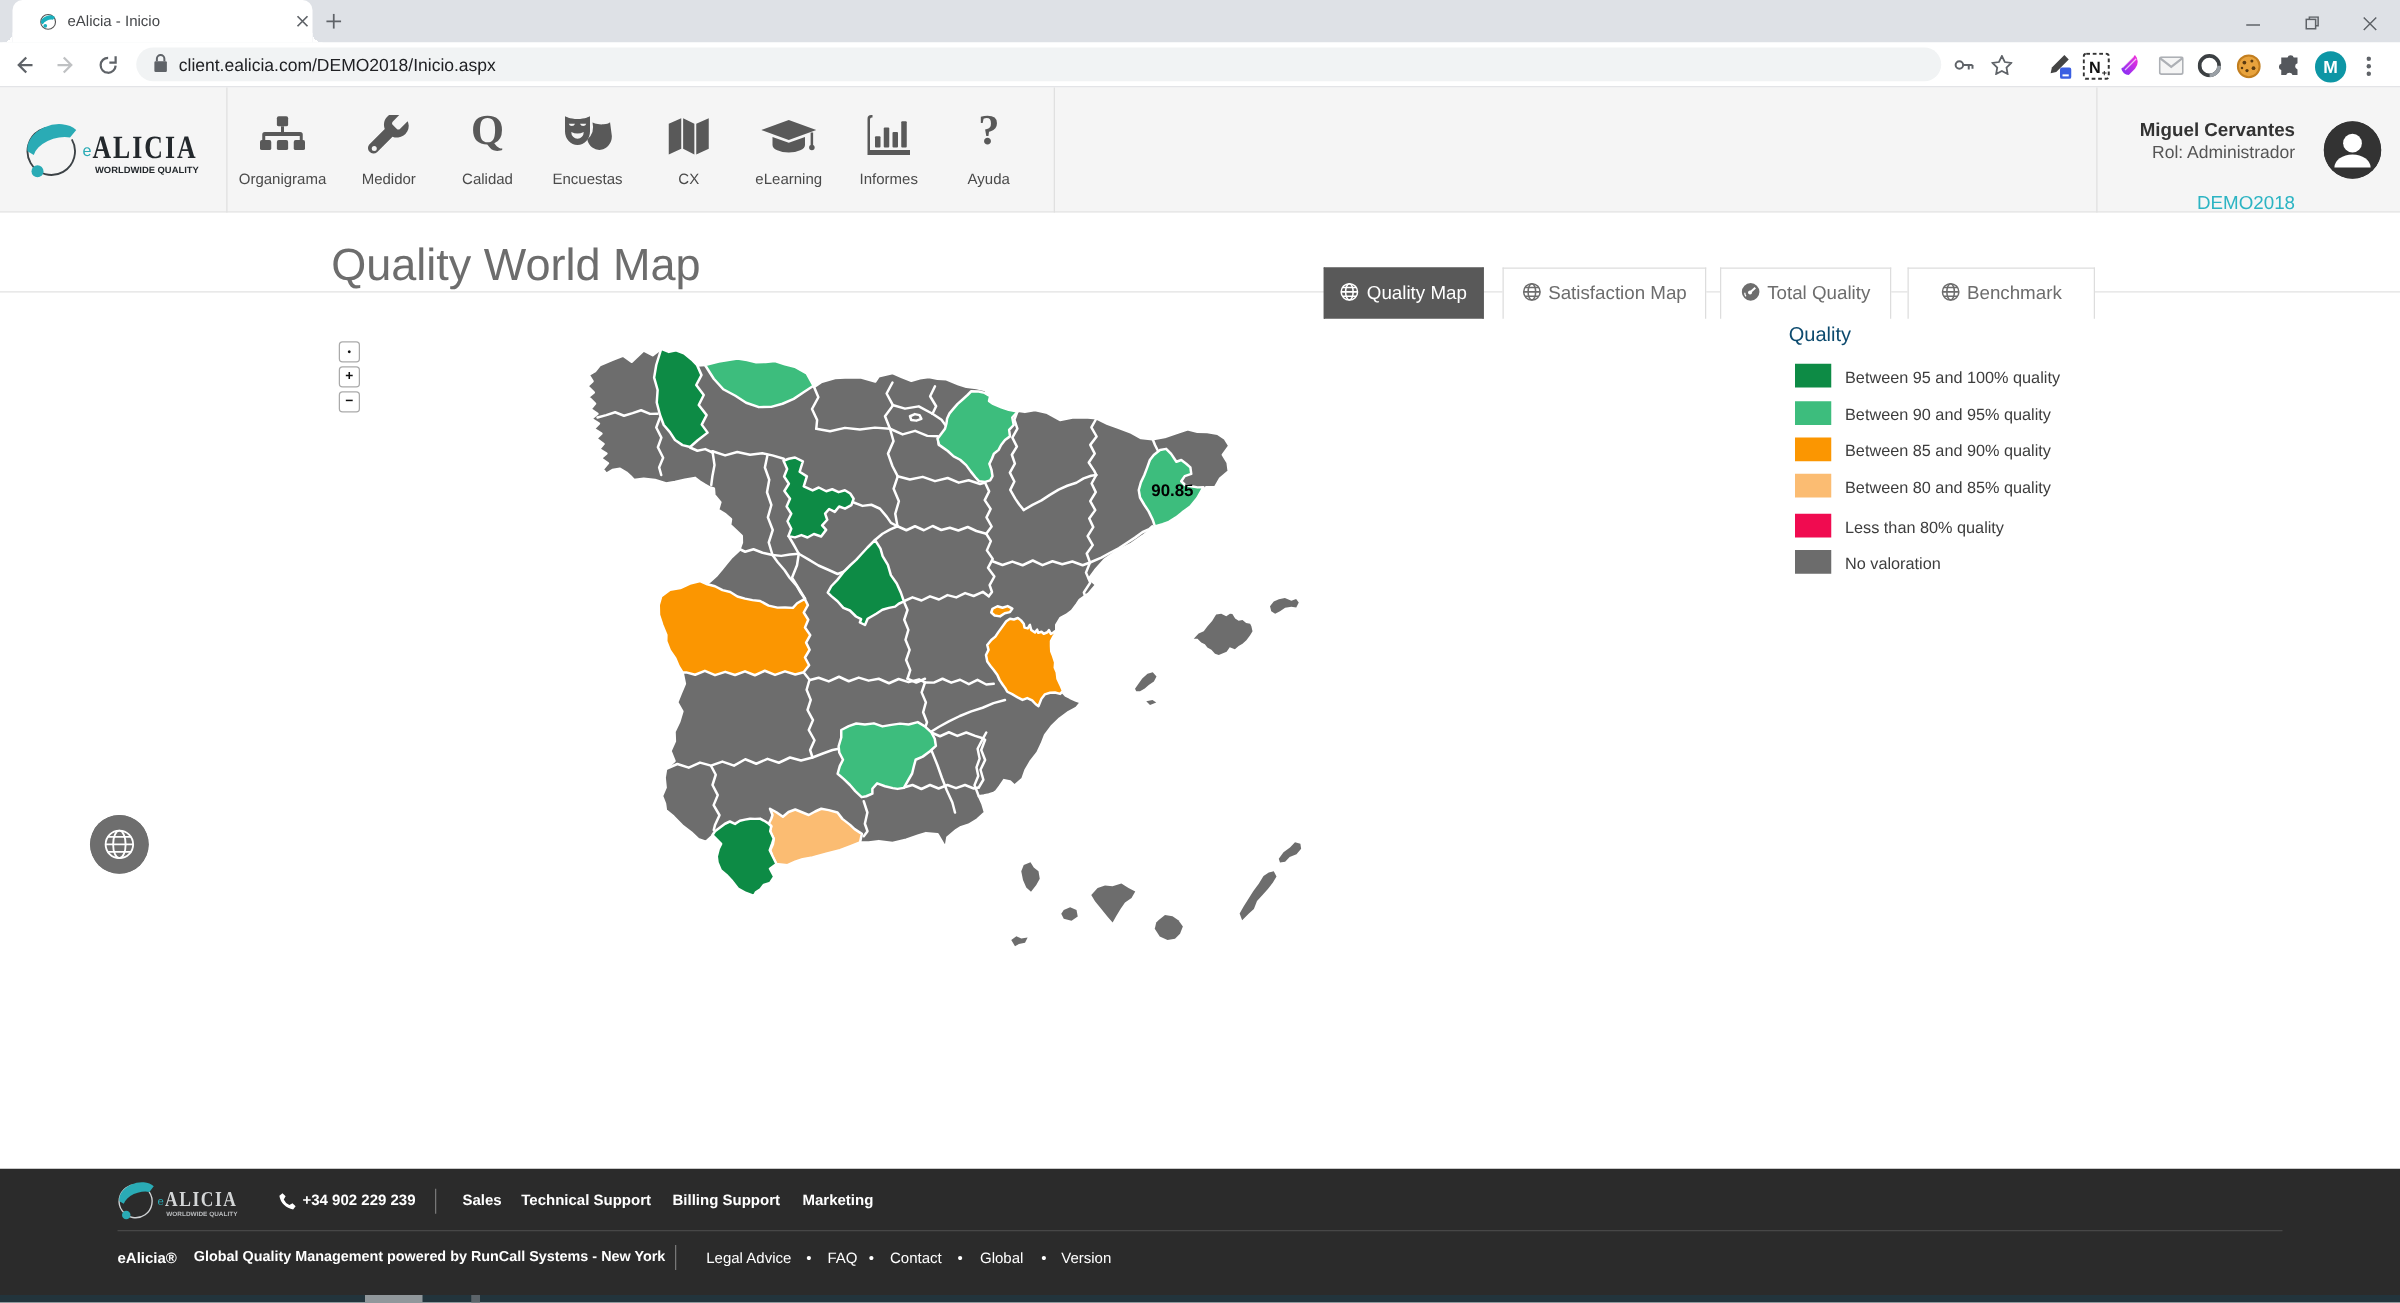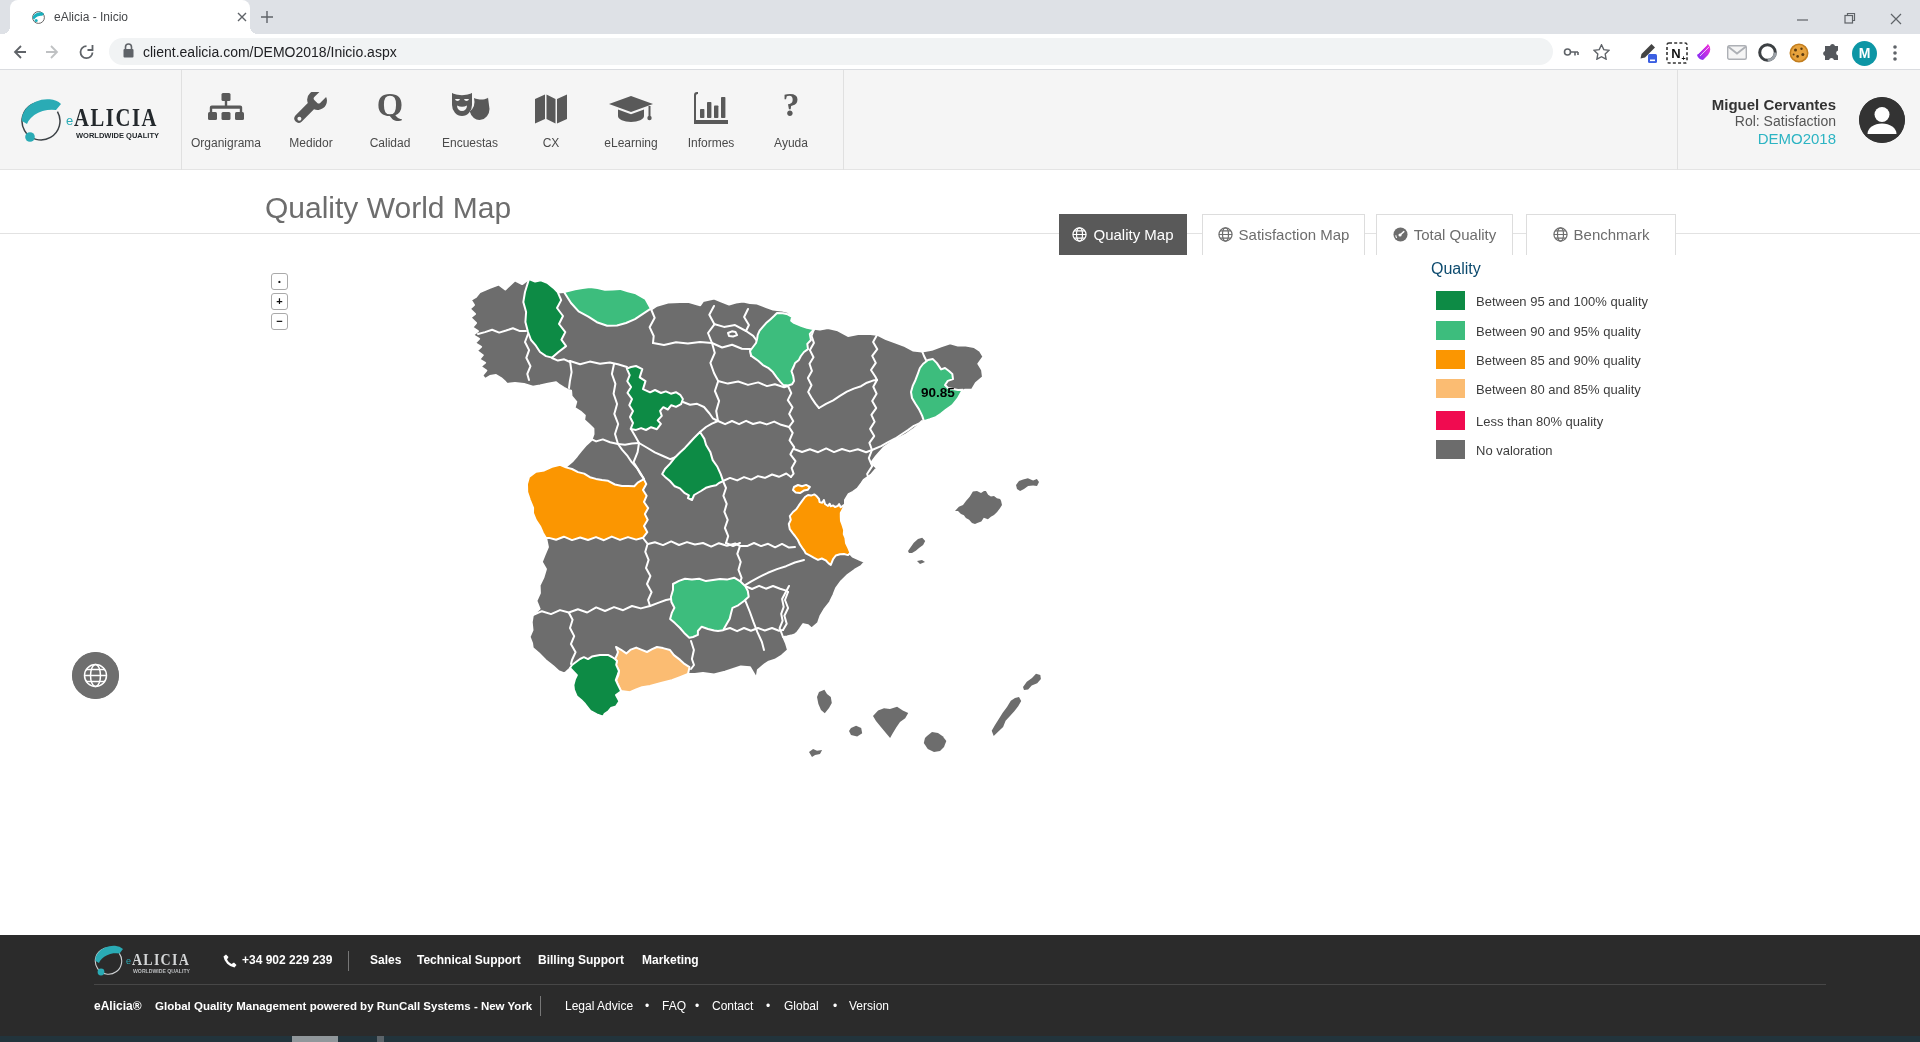--- a/index.html
+++ b/index.html
@@ -28,25 +28,25 @@
 
 #apphead { position:absolute; left:0; top:70px; width:1920px; height:100px; background:#f5f5f5;
   border-bottom:1px solid #e4e4e4; }
 .vsep { position:absolute; top:0; width:1px; height:100px; background:#e0e0e0; }
 .navitem { position:absolute; top:0; width:80px; height:100px; text-align:center; color:#4a4a4a; }
 .navitem .nicon { position:absolute; left:0; right:0; top:22px; height:38px; color:#595959; }
 .navitem .nlabel { position:absolute; left:-10px; right:-10px; top:66px; font-size:12px; color:#4a4a4a; }
 #userblock { position:absolute; right:84px; top:26px; text-align:right; line-height:17px; }
 #uname { font-size:15px; font-weight:bold; color:#333; }
 #urole { font-size:14px; color:#555; }
-#udemo { font-size:15px; color:#2cb4c3; }
+#udemo { font-size:15px; color:#2cb4c3;margin-top:24px; }
 #avatar { position:absolute; right:15px; top:27px; width:46px; height:46px; border-radius:50%; background:#333; }
 
 
-#ptitle { position:absolute; left:265px; top:191px; font-size:30px; color:#6d6d6d; }
+#ptitle { position:absolute; left:265px; top:191px; font-size:36px; color:#6d6d6d; }
 #tabrow { position:absolute; left:0px; top:233px; width:1920px; height:1px; background:#e2e2e2; }
 .ftab { position:absolute; top:190px; height:41px; background:#fff; border:1px solid #ddd; border-bottom:none;
   font-size:15px; color:#6d6d6d; text-align:center; line-height:40px;margin-top:24px; }
 .ftab svg { vertical-align:-2px; margin-right:6px; }
 .ftab.active { background:#595959; color:#fff; border-color:#595959; }
 
 
 #legend { position:absolute; left:1431px; top:260px; }
 #legtitle { font-size:16px; color:#0c4a6e; }
 .lrow { position:absolute; left:5px; height:19px; }
@@ -241,21 +241,21 @@
     </svg></div>
     <div class="nlabel">Informes</div>
   </div>
   <div class="navitem" style="left:751px">
     <div class="nicon" style="top:16px"><span style="font-family:'Liberation Serif';font-size:34px;font-weight:bold;color:#595959">?</span></div>
     <div class="nlabel">Ayuda</div>
   </div>
 
   <div id="userblock">
     <div id="uname">Miguel Cervantes</div>
-    <div id="urole">Rol: Satisfaction</div>
+    <div id="urole">Rol: Administrador</div>
     <div id="udemo">DEMO2018</div>
   </div>
   <svg id="avatar" viewBox="0 0 46 46">
     <circle cx="23" cy="23" r="23" fill="#333"></circle>
     <circle cx="23" cy="17.5" r="7.5" fill="#fff"></circle>
     <path d="M8.5 37 a14.5 10.5 0 0 1 29 0 Z" fill="#fff"></path>
   </svg>
 </div>
 
 <div id="ptitle">Quality World Map</div>

